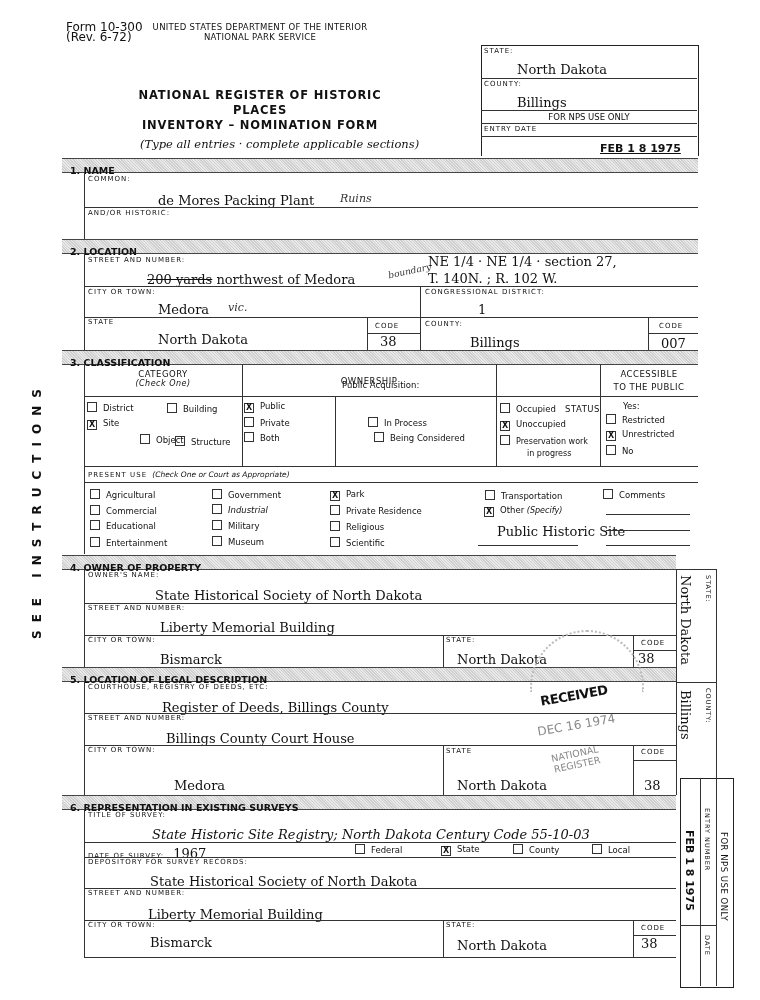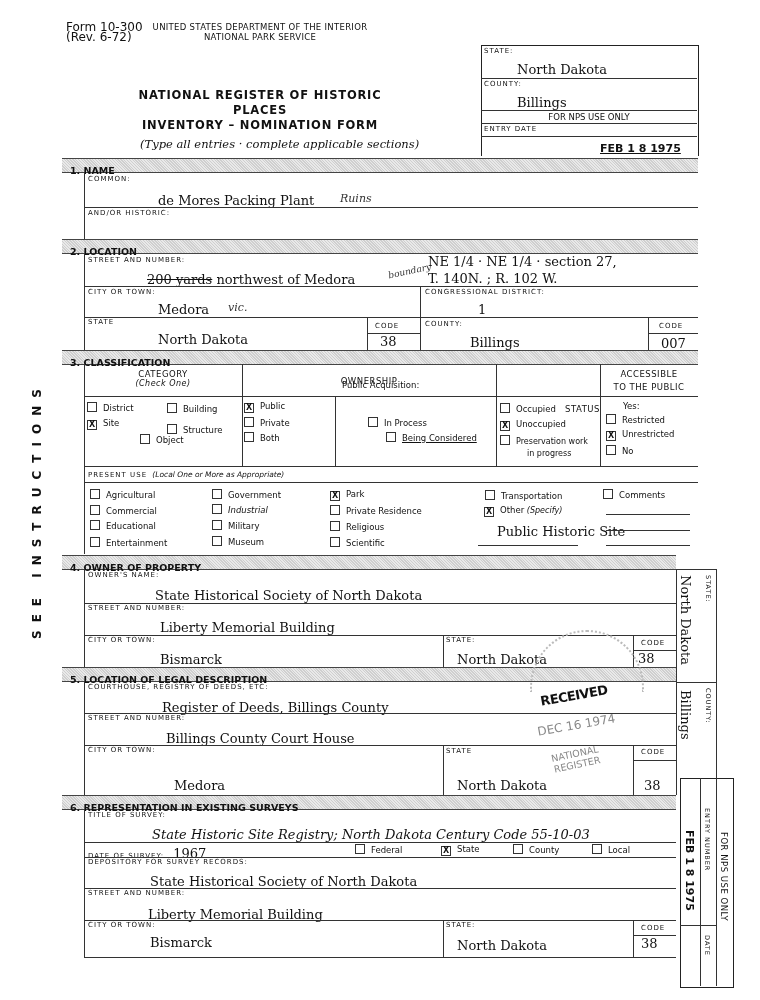--- a/index.html
+++ b/index.html
@@ -109,43 +109,43 @@
 <div class="abs sans" style="left:242px;top:376px;width:254px;text-align:center;font-size:8.5px;letter-spacing:.5px;">OWNERSHIP</div>
 <div class="abs sans" style="left:496px;top:376px;width:104px;text-align:right;font-size:8.5px;letter-spacing:.5px;margin-top:28px;">STATUS</div>
 <div class="abs sans" style="left:600px;top:368px;width:98px;text-align:center;font-size:8.5px;letter-spacing:.5px;line-height:13px;">
   <div>ACCESSIBLE</div>
   <div>TO THE PUBLIC</div>
 </div>
 
 <div class="opt" style="left:87px;top:402px;"><span class="cb" aria-checked="false"></span><span>District</span></div>
 <div class="opt" style="left:167px;top:403px;"><span class="cb" aria-checked="false"></span><span>Building</span></div>
 <div class="opt" style="left:87px;top:418px;"><span class="cb" aria-checked="true">X</span><span>Site</span></div>
-<div class="opt" style="left:167px;top:424px;"><span class="cb" aria-checked="false"></span><span>Structure</span></div>
+<div class="opt" style="left:167px;top:436px;padding-left:8px;"><span class="cb" aria-checked="false"></span><span>Structure</span></div>
 <div class="opt" style="left:140px;top:434px;"><span class="cb" aria-checked="false"></span><span>Object</span></div>
 
 <div class="opt" style="left:244px;top:401px;"><span class="cb" aria-checked="true">X</span><span>Public</span></div>
 <div class="opt" style="left:244px;top:417px;"><span class="cb" aria-checked="false"></span><span>Private</span></div>
 <div class="opt" style="left:244px;top:432px;"><span class="cb" aria-checked="false"></span><span>Both</span></div>
 <div class="opt" style="left:342px;top:380px;">Public Acquisition:</div>
 <div class="opt" style="left:368px;top:417px;"><span class="cb" aria-checked="false"></span><span>In Process</span></div>
-<div class="opt" style="left:386px;top:432px;text-decoration:underline;"><span class="cb" aria-checked="false"></span><span>Being Considered</span></div>
+<div class="opt" style="left:374px;top:432px;"><span class="cb" aria-checked="false"></span><span>Being Considered</span></div>
 
 <div class="opt" style="left:500px;top:403px;"><span class="cb" aria-checked="false"></span><span>Occupied</span></div>
 <div class="opt" style="left:500px;top:419px;"><span class="cb" aria-checked="true">X</span><span>Unoccupied</span></div>
 <div class="opt" style="left:500px;top:435px;font-size:8px;"><span class="cb" aria-checked="false"></span><span>Preservation work</span></div>
 <div class="opt" style="left:527px;top:449px;font-size:8px;">in progress</div>
 
 <div class="opt" style="left:623px;top:401px;">Yes:</div>
 <div class="opt" style="left:606px;top:414px;"><span class="cb" aria-checked="false"></span><span>Restricted</span></div>
 <div class="opt" style="left:606px;top:429px;"><span class="cb" aria-checked="true">X</span><span>Unrestricted</span></div>
 <div class="opt" style="left:606px;top:445px;"><span class="cb" aria-checked="false"></span><span>No</span></div>
 
 <div class="abs" style="left:88px;top:470px;font-size:7px;">
   <span class="lbl">PRESENT USE</span>
-  <span class="sans" style="font-style:italic;font-size:7.5px;margin-left:3px;">(Local One or More as Appropriate)</span>
+  <span class="sans" style="font-style:italic;font-size:7.5px;margin-left:3px;">(Check One or Court as Appropriate)</span>
 </div>
 <div class="hl" style="left:84px;top:482px;width:614px;"></div>
 
 <div class="opt" style="left:90px;top:489px;"><span class="cb" aria-checked="false"></span><span>Agricultural</span></div>
 <div class="opt" style="left:90px;top:505px;"><span class="cb" aria-checked="false"></span><span>Commercial</span></div>
 <div class="opt" style="left:90px;top:520px;"><span class="cb" aria-checked="false"></span><span>Educational</span></div>
 <div class="opt" style="left:90px;top:537px;"><span class="cb" aria-checked="false"></span><span>Entertainment</span></div>
 <div class="opt" style="left:212px;top:489px;"><span class="cb" aria-checked="false"></span><span>Government</span></div>
 <div class="opt" style="left:212px;top:504px;font-style:italic;"><span class="cb" aria-checked="false"></span><span>Industrial</span></div>
 <div class="opt" style="left:212px;top:520px;"><span class="cb" aria-checked="false"></span><span>Military</span></div>

